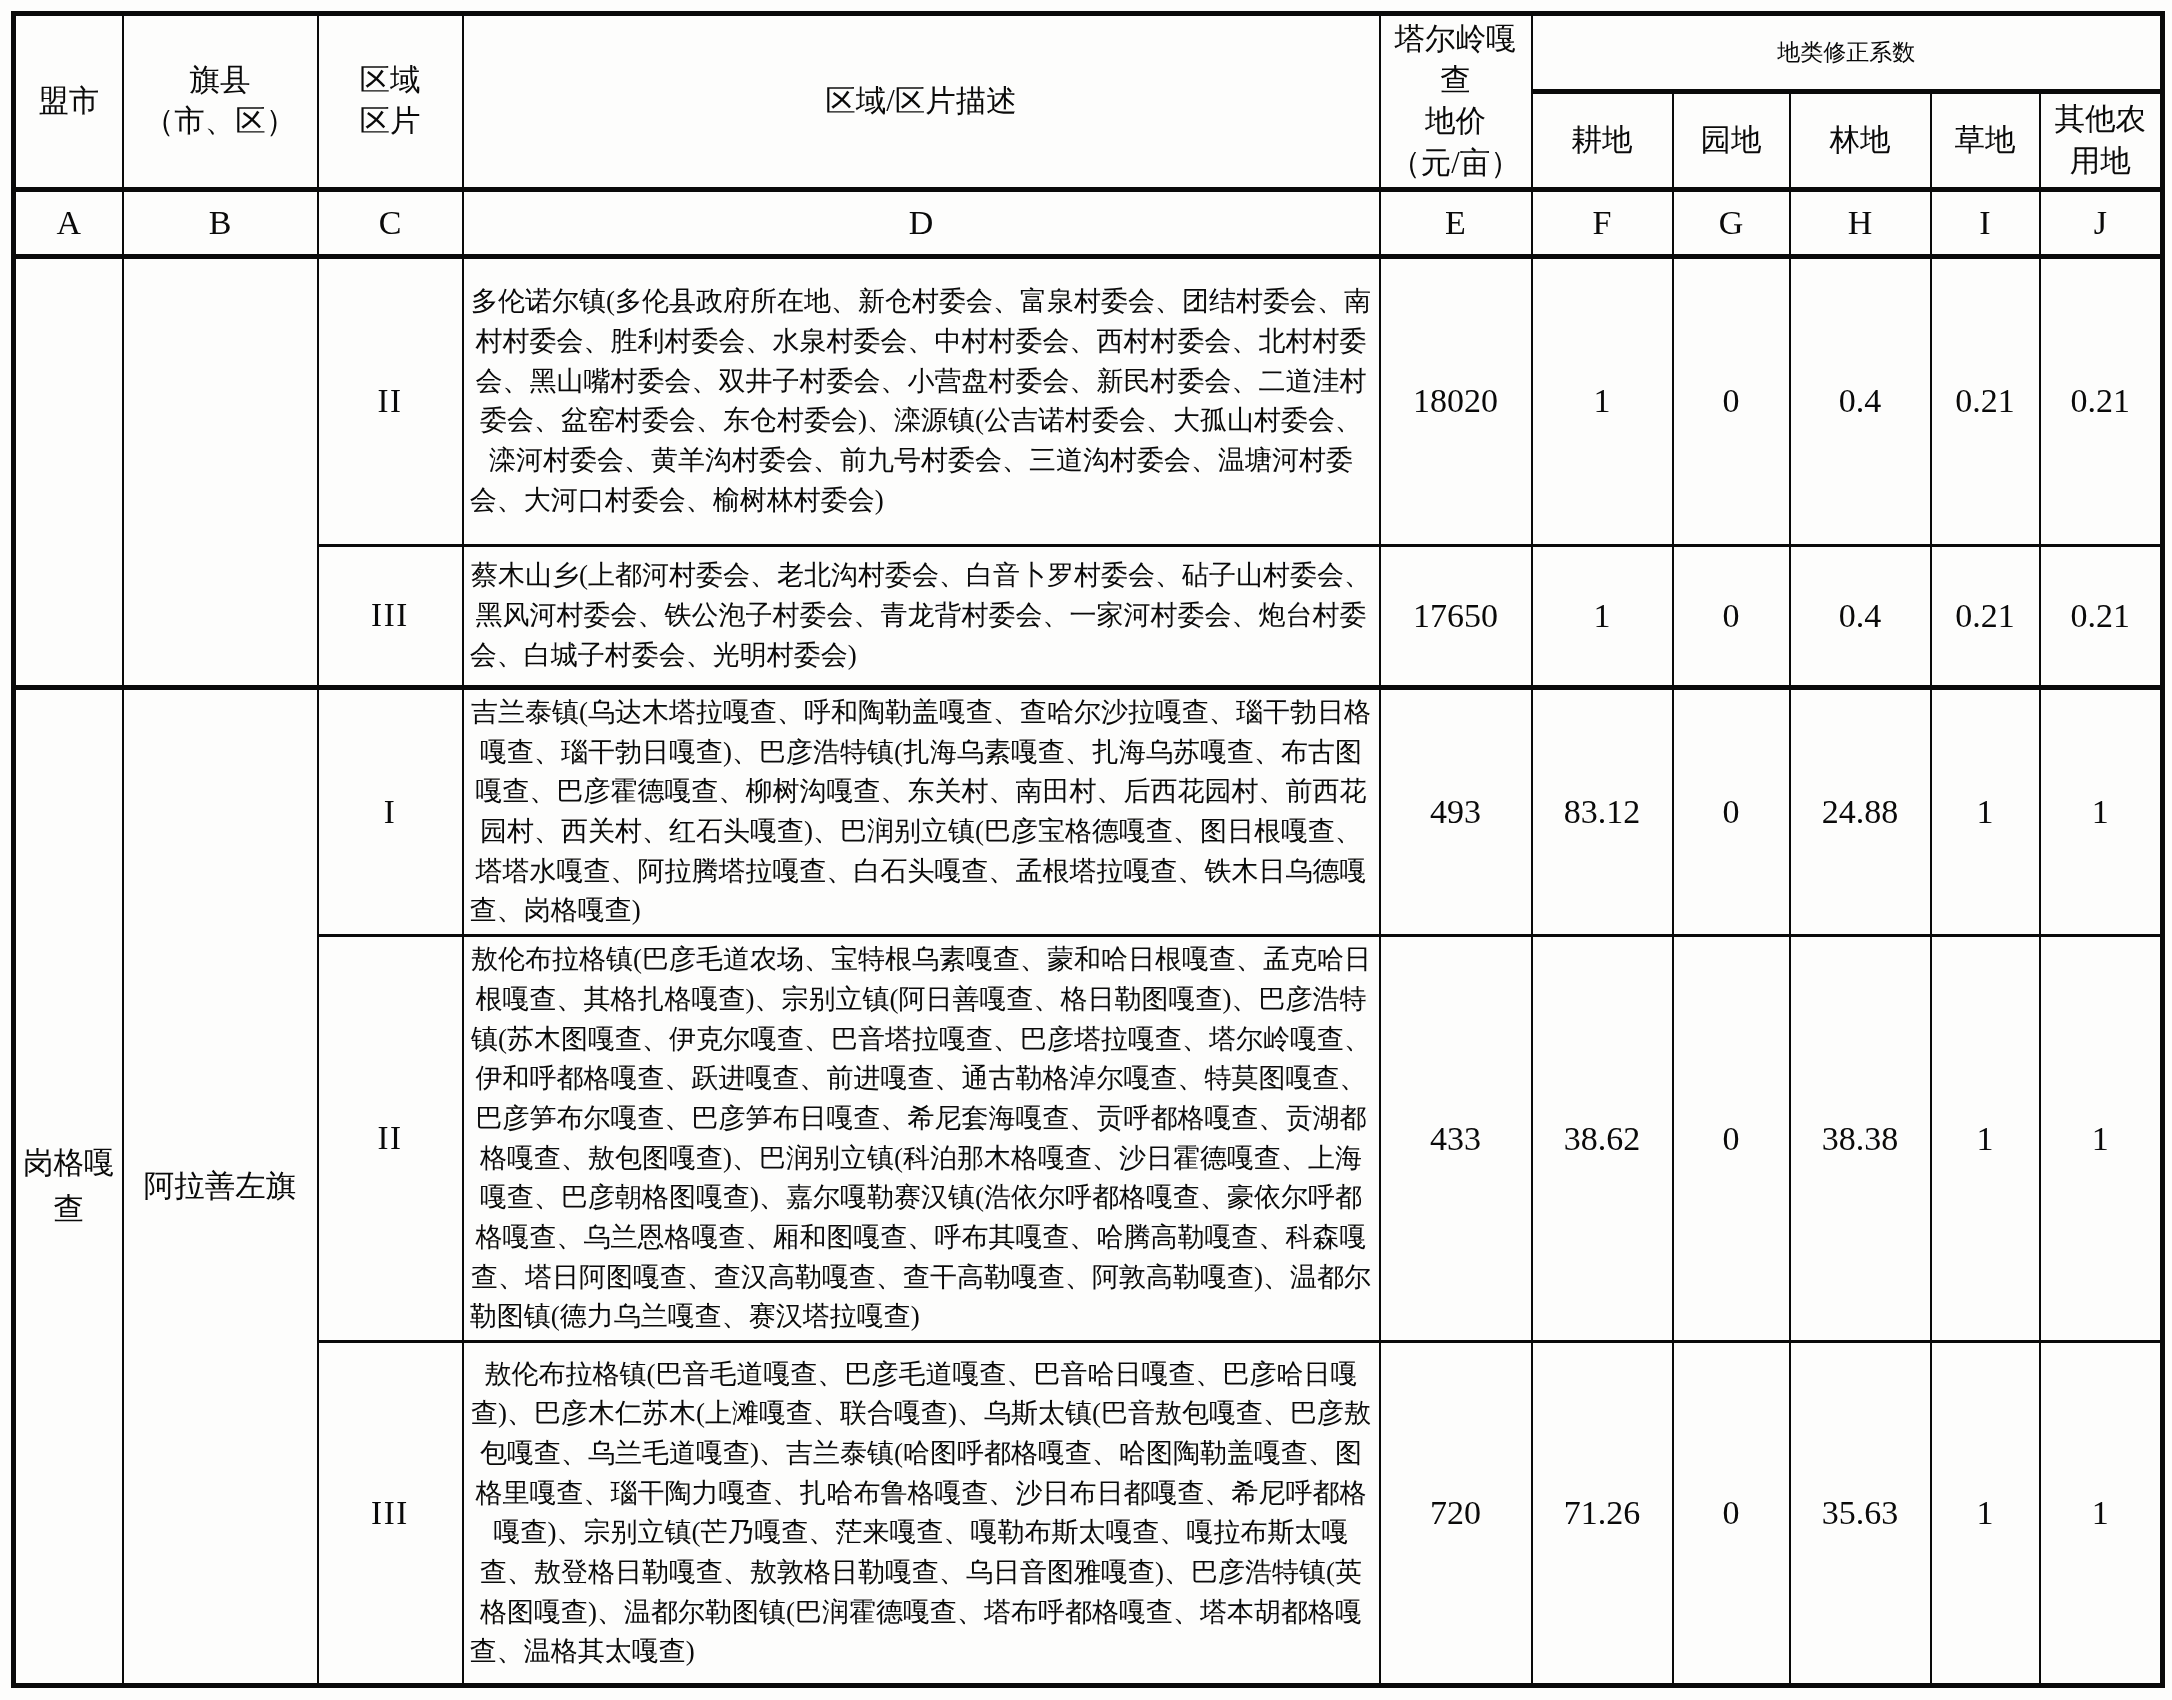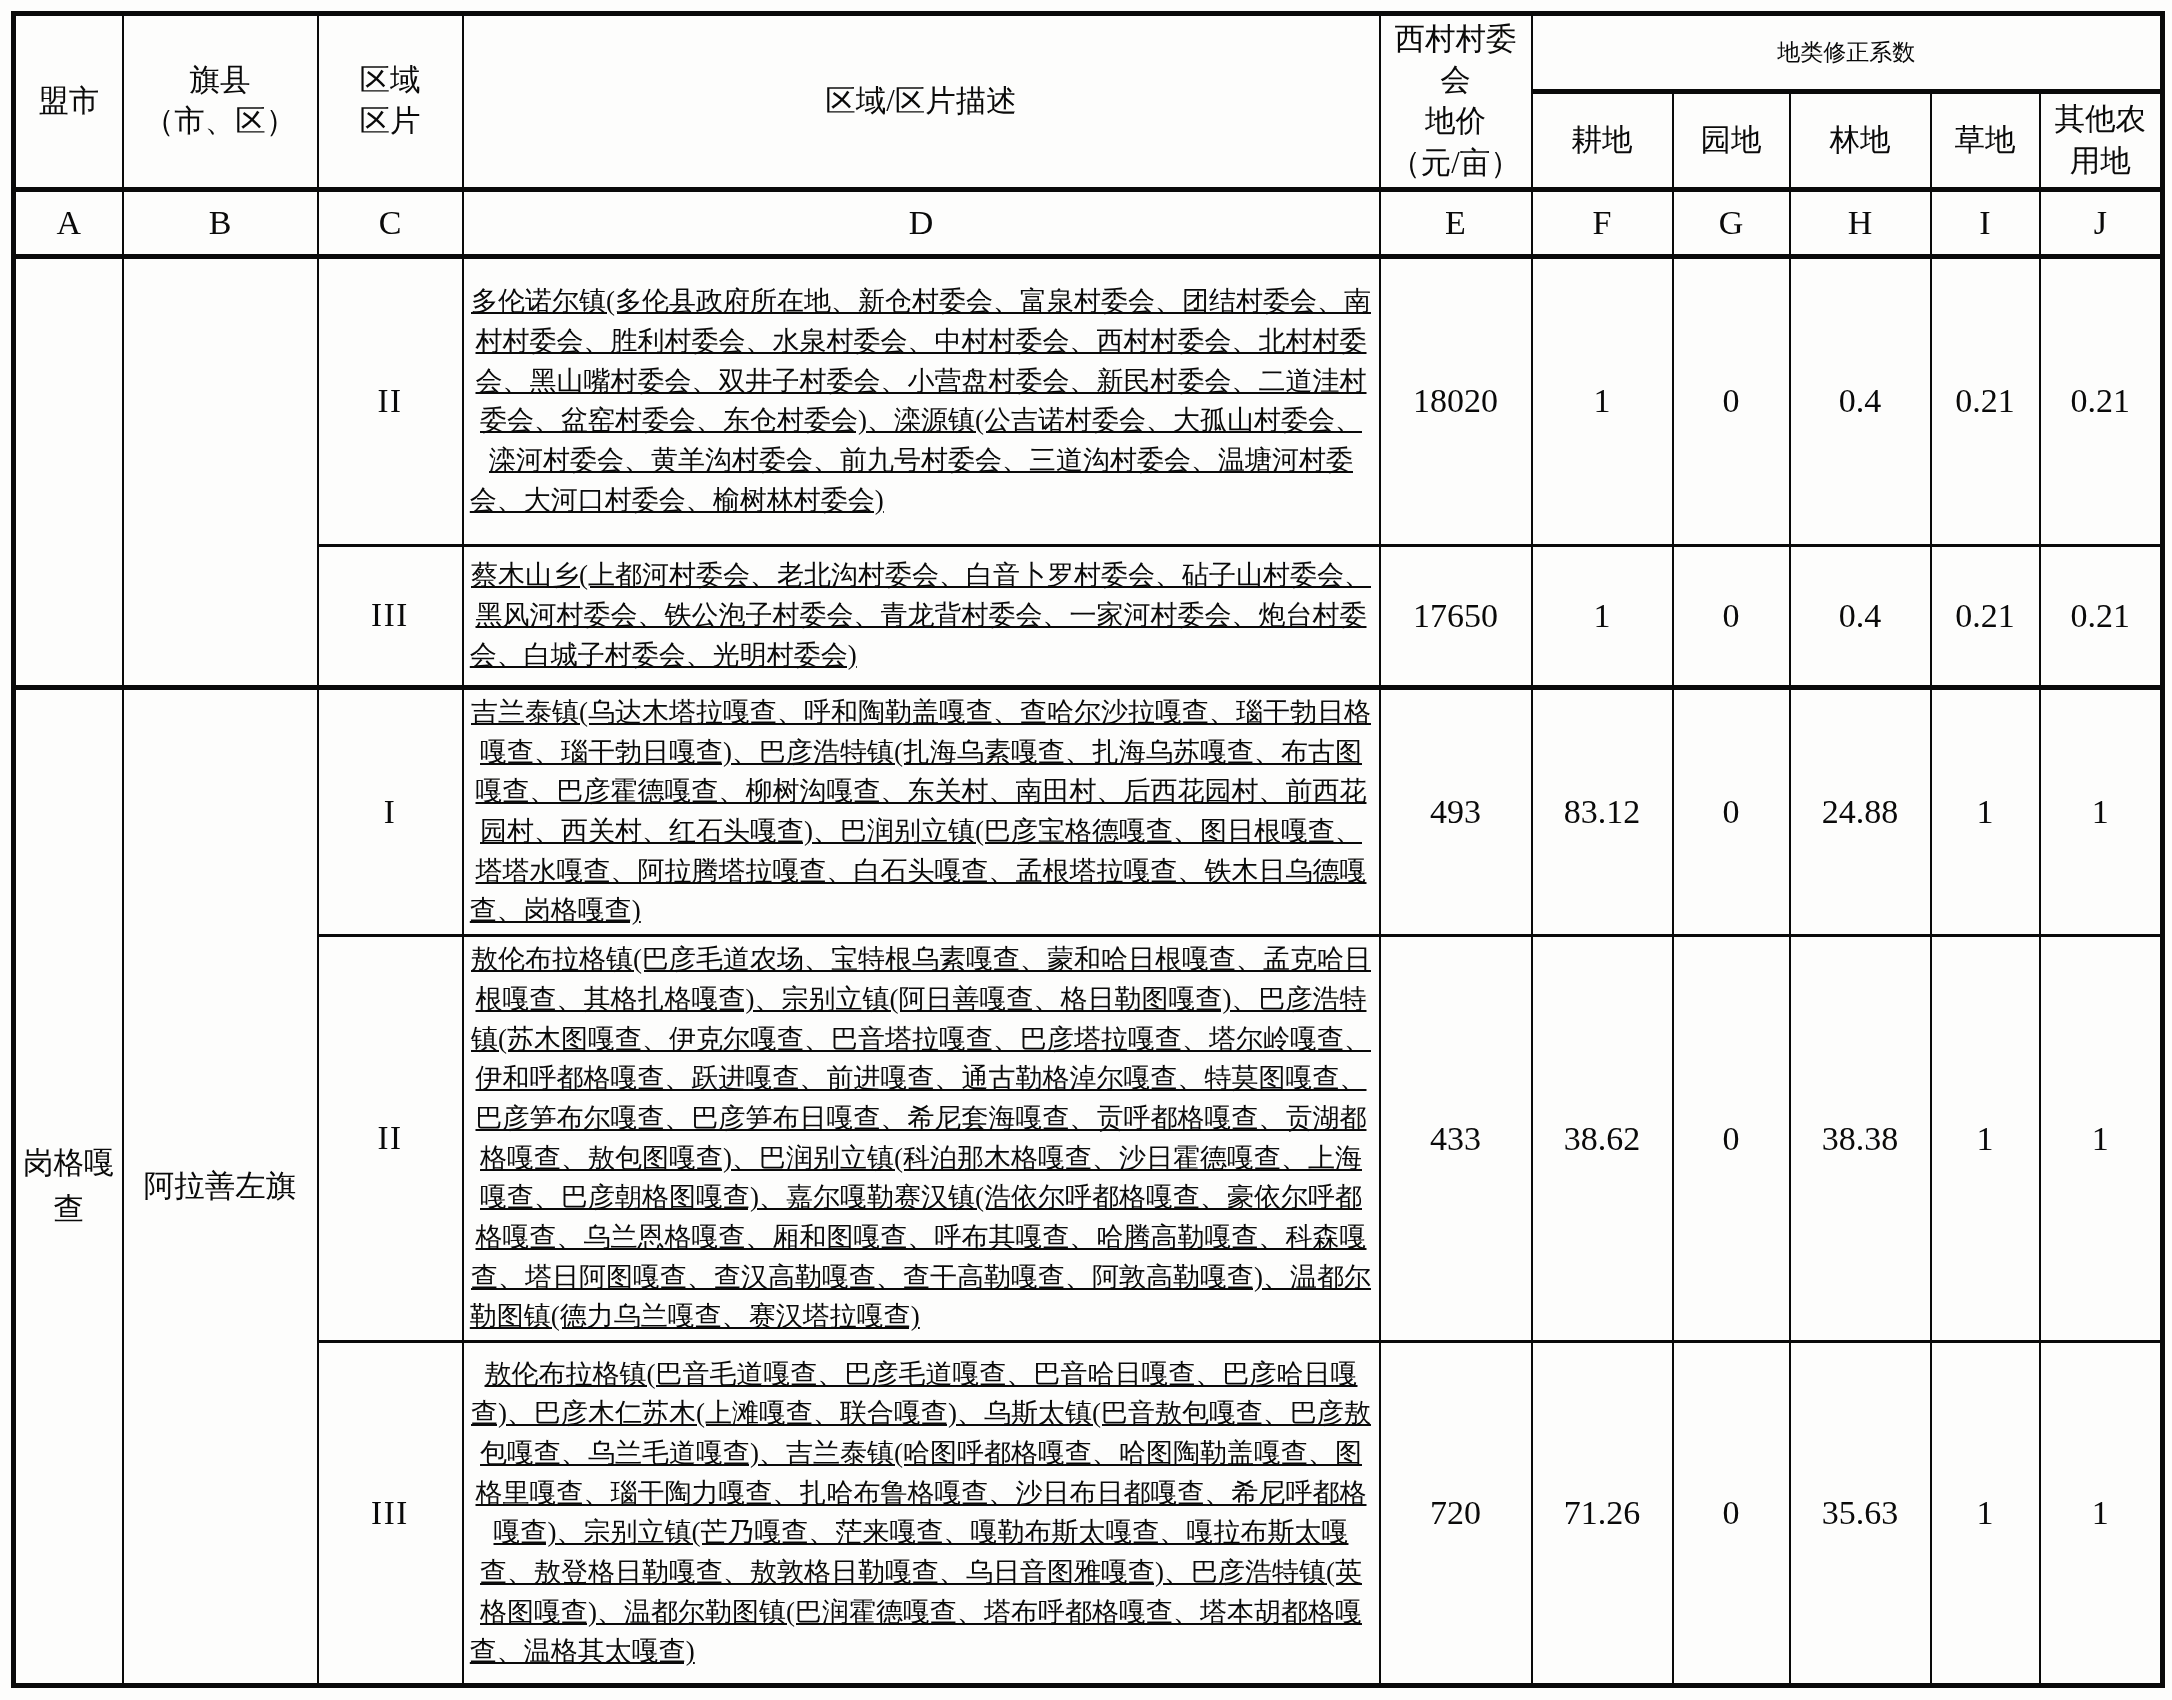--- a/index.html
+++ b/index.html
@@ -21,21 +21,21 @@
     padding:3.1px 6.3px;
     box-sizing:border-box;
     overflow:hidden;
   }
   .hdr { font-size:30.5px; line-height:1.35; white-space:pre-line; }
   .hdr-group { font-size:23px; }
   .letter { font-size:34px; font-family:"Liberation Serif","DejaVu Serif",serif; }
   .zone { font-size:33px; letter-spacing:1.6px; }
   .desc {
     font-size:27px; line-height:1.47; text-align:justify; text-align-last:left;
-    padding:6.3px 11px; vertical-align:middle;text-decoration:underline;
+    padding:6.3px 11px; vertical-align:middle;
   }
   .num { font-size:34px; }
   .meng-cell, .qi-cell { font-size:30.5px; line-height:1.5; padding:3.1px 7.8px; }
   
   .bt-thick { border-top:5.5px solid #0a0a0a !important; }
   .bb-thick { border-bottom:5.5px solid #0a0a0a !important; }
   .bb-mid   { border-bottom:3.9px solid #0a0a0a !important; }
   
   .h-grp    { height:75px; }
   .h-sub    { height:78px; }
@@ -65,21 +65,21 @@
     </colgroup>
 
     <tbody>
         <tr class="h-grp">
       <th class="hdr" rowspan="2">盟市</th>
       <th class="hdr" rowspan="2">旗县
 （市、区）</th>
       <th class="hdr" rowspan="2">区域
 区片</th>
       <th class="hdr" rowspan="2">区域/区片描述</th>
-      <th class="hdr" rowspan="2">西村村委会
+      <th class="hdr" rowspan="2">塔尔岭嘎查
 地价
 （元/亩）</th>
       <th class="hdr-group" colspan="5">地类修正系数</th>
     </tr>
     <tr class="h-sub">
       <th class="hdr bt-thick">耕地</th>
       <th class="hdr bt-thick">园地</th>
       <th class="hdr bt-thick">林地</th>
       <th class="hdr bt-thick">草地</th>
       <th class="hdr bt-thick">其他农用地</th>

